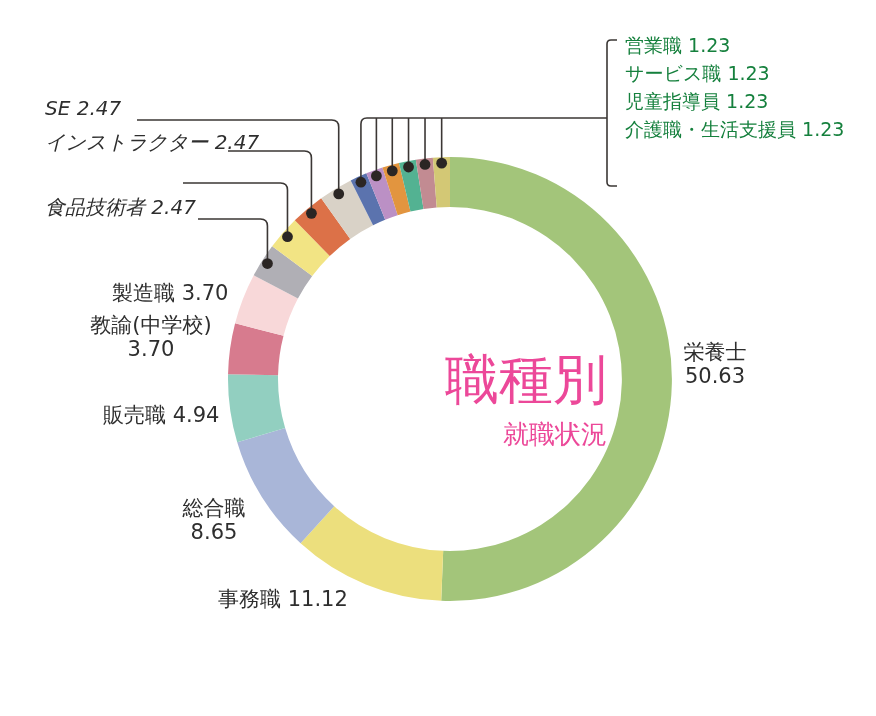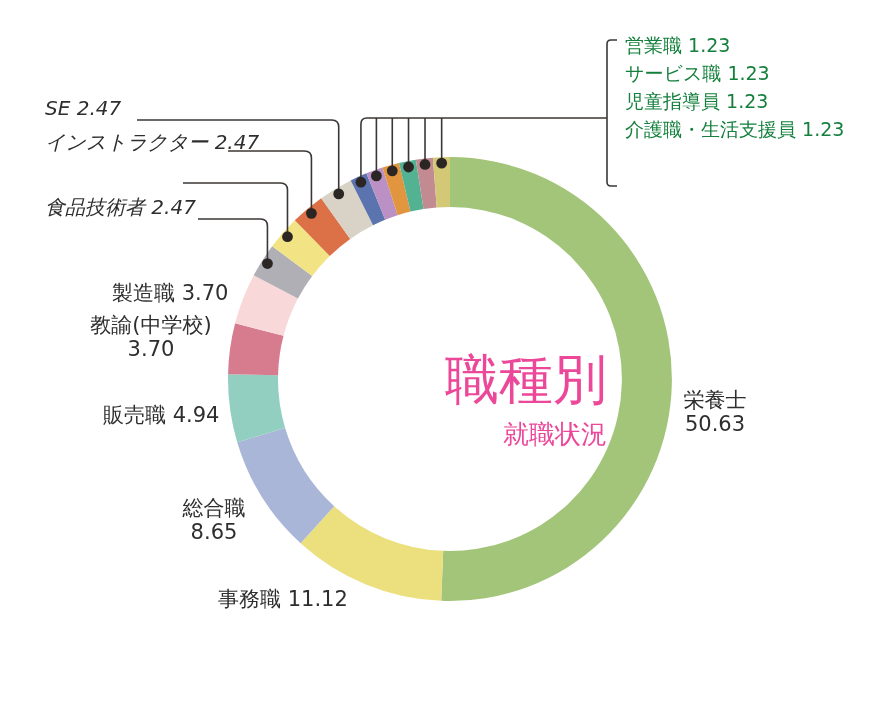--- a/index.html
+++ b/index.html
@@ -87,21 +87,21 @@
   <div class="lbl" style="left:103px;top:403px;">
     <span>販売職</span> <span>4.94</span>
   </div>
   <div class="lbl center2" style="left:166px;top:496px;width:96px;">
     <span class="bl">総合職</span>
     <span class="bl">8.65</span>
   </div>
   <div class="lbl" style="left:218px;top:587px;">
     <span>事務職</span> <span>11.12</span>
   </div>
-  <div class="lbl center2" style="left:675px;top:340px;width:80px;margin-top:48px;">
+  <div class="lbl center2" style="left:675px;top:340px;width:80px;">
     <span class="bl">栄養士</span>
     <span class="bl">50.63</span>
   </div>
 
   <div class="right-list">
     <div class="row">
       <span>営業職</span> <span>1.23</span>
     </div>
     <div class="row">
       <span>サービス職</span> <span>1.23</span>

